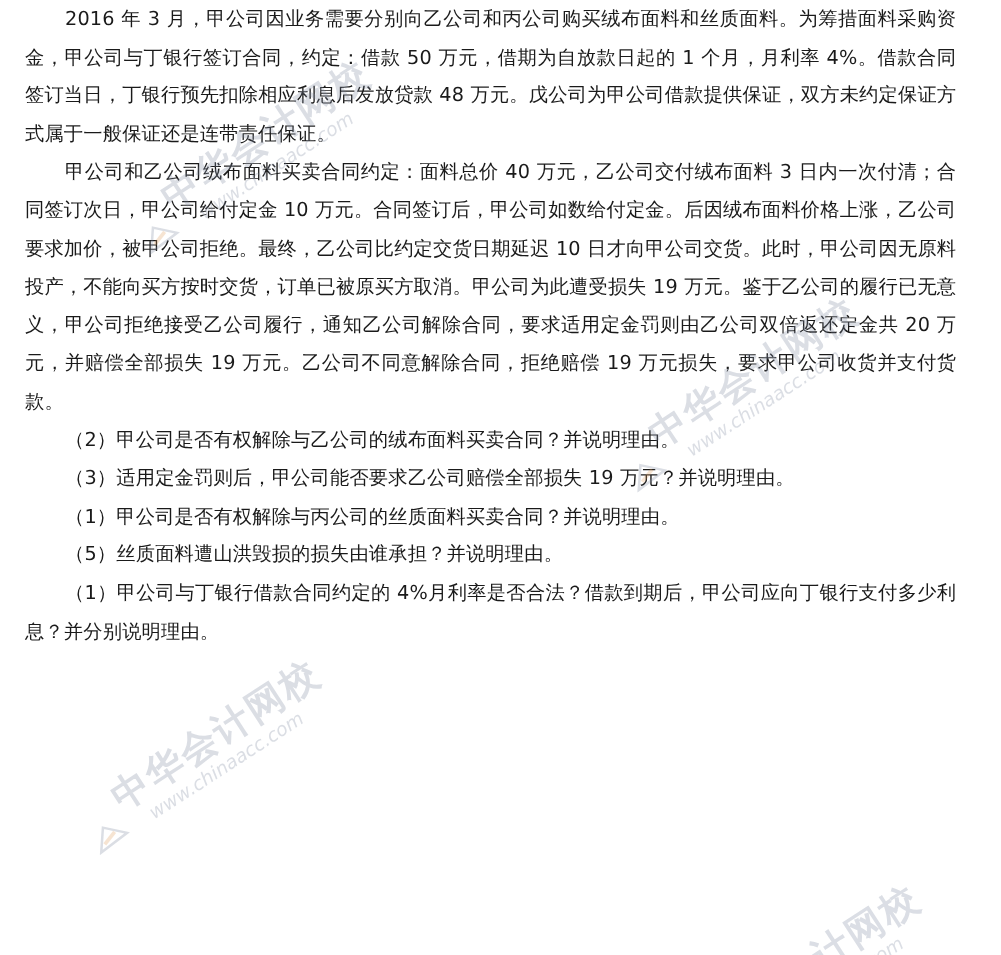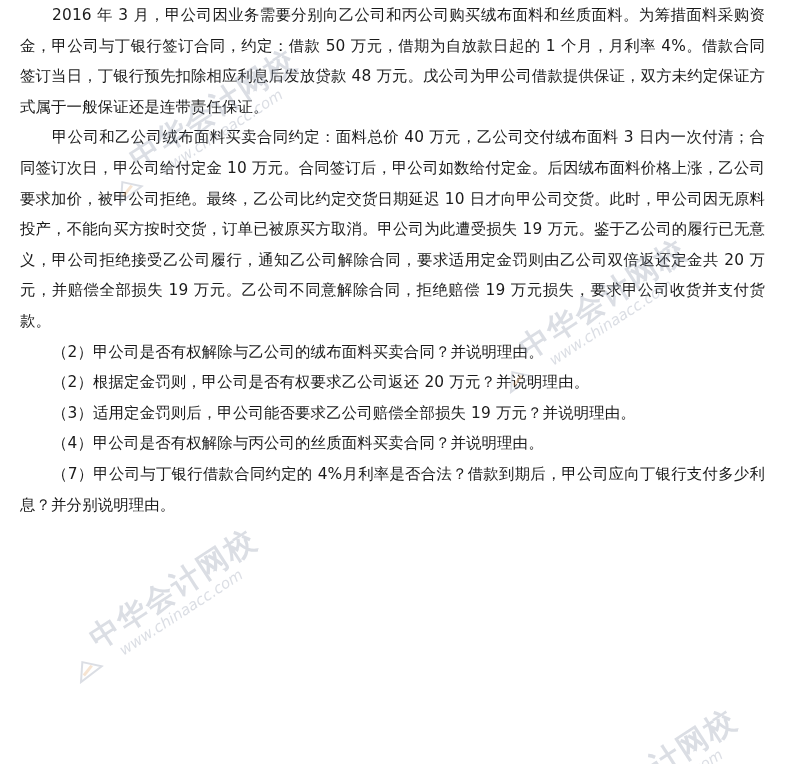--- a/index.html
+++ b/index.html
@@ -25,24 +25,24 @@
   .wm .url { font-size: 15px; display: block; line-height: 16px; padding-left: 18px; font-style: italic; }
   .wm .logo { position: absolute; left: -34px; top: 26px; width: 30px; height: 20px; }
 </style>
 </head>
 <body>
 
 <div class="doc">
   <p class="para indent">2016 年 3 月，甲公司因业务需要分别向乙公司和丙公司购买绒布面料和丝质面料。为筹措面料采购资金，甲公司与丁银行签订合同，约定：借款 50 万元，借期为自放款日起的 1 个月，月利率 4%。借款合同签订当日，丁银行预先扣除相应利息后发放贷款 48 万元。戊公司为甲公司借款提供保证，双方未约定保证方式属于一般保证还是连带责任保证。</p>
   <p class="para indent">甲公司和乙公司绒布面料买卖合同约定：面料总价 40 万元，乙公司交付绒布面料 3 日内一次付清；合同签订次日，甲公司给付定金 10 万元。合同签订后，甲公司如数给付定金。后因绒布面料价格上涨，乙公司要求加价，被甲公司拒绝。最终，乙公司比约定交货日期延迟 10 日才向甲公司交货。此时，甲公司因无原料投产，不能向买方按时交货，订单已被原买方取消。甲公司为此遭受损失 19 万元。鉴于乙公司的履行已无意义，甲公司拒绝接受乙公司履行，通知乙公司解除合同，要求适用定金罚则由乙公司双倍返还定金共 20 万元，并赔偿全部损失 19 万元。乙公司不同意解除合同，拒绝赔偿 19 万元损失，要求甲公司收货并支付货款。</p>
   <p class="q">（2）甲公司是否有权解除与乙公司的绒布面料买卖合同？并说明理由。</p>
-  <p class="q">（2）根据定金罚则，甲公司是否有权要求乙公司返还 20 万元？并说明理由。</p>
   <p class="q">（3）适用定金罚则后，甲公司能否要求乙公司赔偿全部损失 19 万元？并说明理由。</p>
-  <p class="q">（4）甲公司是否有权解除与丙公司的丝质面料买卖合同？并说明理由。</p>
-  <p class="para q wrap">（7）甲公司与丁银行借款合同约定的 4%月利率是否合法？借款到期后，甲公司应向丁银行支付多少利息？并分别说明理由。</p>
+  <p class="q">（1）甲公司是否有权解除与丙公司的丝质面料买卖合同？并说明理由。</p>
+  <p class="q">（5）丝质面料遭山洪毁损的损失由谁承担？并说明理由。</p>
+  <p class="para q wrap">（1）甲公司与丁银行借款合同约定的 4%月利率是否合法？借款到期后，甲公司应向丁银行支付多少利息？并分别说明理由。</p>
 
 </div>
 
 <div class="wm" style="left:150px; top:140px;">
   <svg class="logo" viewBox="0 0 30 20">
       <path d="M2 18 L14 2 L28 16 Z" fill="none" stroke="#7f8aa0" stroke-width="2"></path>
       <path d="M8 14 L20 10" stroke="#e0a060" stroke-width="3"></path>
     </svg>
   <span class="cn">中华会计网校</span>
   <span class="url">www.chinaacc.com</span>

